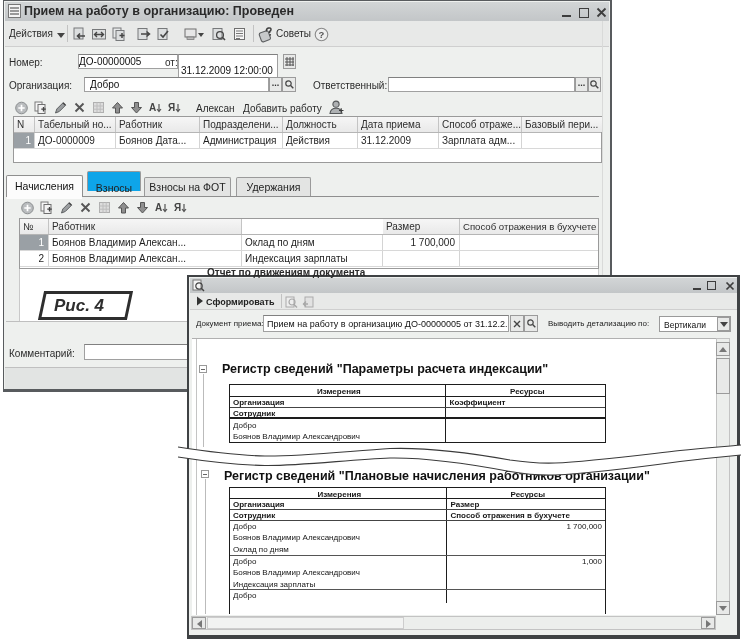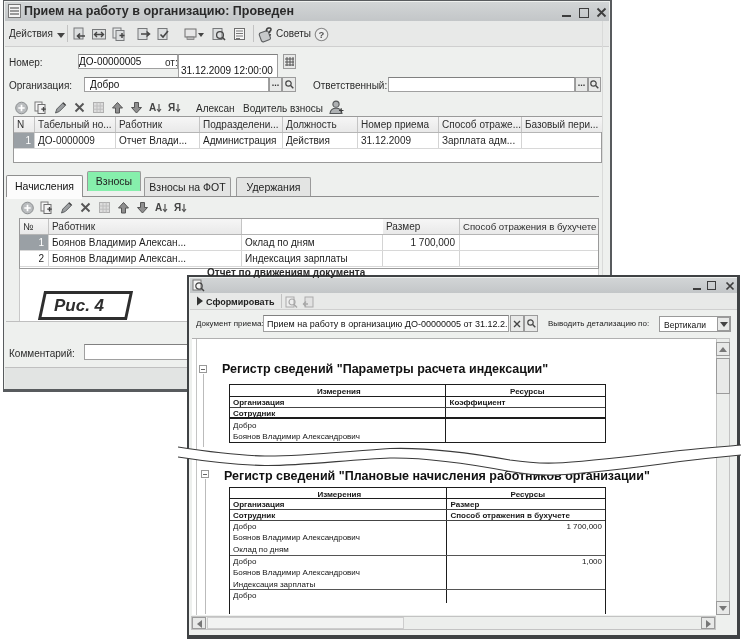--- a/index.html
+++ b/index.html
@@ -145,54 +145,54 @@
   <g transform="translate(134,0)">
       <text x="0" y="10" font-size="10" font-weight="bold" fill="#444" font-family="Liberation Sans">А</text>
       <path d="M10,3 L10,10 M8,8 L10,10.5 L12,8" stroke="#555" stroke-width="1.2" fill="none"></path>
     </g>
   <g transform="translate(153,0)">
       <text x="0" y="10" font-size="10" font-weight="bold" fill="#444" font-family="Liberation Sans">Я</text>
       <path d="M10,3 L10,10 M8,8 L10,10.5 L12,8" stroke="#555" stroke-width="1.2" fill="none"></path>
     </g>
 </svg>
 <div class="a lbl" style="left:196px;top:103px">Алексан</div>
-<div class="a lbl" style="left:243px;top:103px">Водитель взносы</div>
+<div class="a lbl" style="left:243px;top:103px">Добавить работу</div>
 <svg class="a" style="left:328px;top:100px" width="16" height="15">
     <circle cx="8" cy="4.2" r="3.1" fill="#aeb1b3" stroke="#55585a" stroke-width="1.1"></circle>
     <path d="M2,13.5 Q2.5,8.2 8,8.2 Q13.5,8.2 14,13.5 Z" fill="#aeb1b3" stroke="#55585a" stroke-width="1.1"></path>
     <path d="M11,10.5 L15.5,10.5 M13.2,8.3 L13.2,12.7" stroke="#3c3c3c" stroke-width="1.2"></path>
   </svg>
 
 
 <div class="a" style="left:13px;top:116px;width:589px;height:47px;background:#fff;border:1px solid #9a9a9a">
   <div style="position:relative;width:100%;height:16px;border-bottom:1px solid #b5b5b5">
     <div class="hc" style="left:0;width:21px">N</div>
     <div class="hc" style="left:21px;width:81px">Табельный но...</div>
     <div class="hc" style="left:102px;width:84px">Работник</div>
     <div class="hc" style="left:186px;width:83px">Подразделени...</div>
     <div class="hc" style="left:269px;width:75px">Должность</div>
-    <div class="hc" style="left:344px;width:81px">Номер приема</div>
+    <div class="hc" style="left:344px;width:81px">Дата приема</div>
     <div class="hc" style="left:425px;width:83px">Способ отраже...</div>
     <div class="hc" style="left:508px;width:81px;border-right:none">Базовый пери...</div>
   </div>
   <div style="position:relative;width:100%;height:16px;border-bottom:1px solid #d8d8d8">
     <div class="dc" style="left:0;width:21px;background:#9aa0a5;color:#fff;text-align:right;padding-right:3px">1</div>
     <div class="dc" style="left:21px;width:81px">ДО-0000009</div>
-    <div class="dc" style="left:102px;width:84px">Отчет Влади...</div>
+    <div class="dc" style="left:102px;width:84px">Боянов Дата...</div>
     <div class="dc" style="left:186px;width:83px">Администрация</div>
     <div class="dc" style="left:269px;width:75px">Действия</div>
     <div class="dc" style="left:344px;width:81px">31.12.2009</div>
     <div class="dc" style="left:425px;width:83px">Зарплата адм...</div>
     <div class="dc" style="left:508px;width:81px;border-right:none"></div>
   </div>
 </div>
 
 
 <div class="a" style="left:6px;top:175px;width:77px;height:22px;background:#fcfcfc;border:1px solid #8f8f8f;border-bottom:none;border-radius:2px 2px 0 0;font-size:10.5px;color:#111;text-align:center;padding-top:4px;z-index:3">Начисления</div>
-<div class="a" style="left:87px;top:171px;width:54px;height:20px;background:#86efac;border:1px solid #9a9a9a;border-bottom:none;border-radius:2px 2px 0 0;font-size:10.5px;color:#222;text-align:center;padding-top:3px">Взносы</div>
+<div class="a" style="left:87px;top:171px;width:54px;height:20px;background:#0ea5e9;border:1px solid #9a9a9a;border-bottom:none;border-radius:2px 2px 0 0;font-size:10.5px;color:#222;text-align:center;padding-top:10px">Взносы</div>
 <div class="a" style="left:144px;top:177px;width:87px;height:20px;background:#e3e4e3;border:1px solid #9a9a9a;border-bottom:none;border-radius:2px 2px 0 0;font-size:10.5px;color:#222;text-align:center;padding-top:3px">Взносы на ФОТ</div>
 <div class="a" style="left:236px;top:177px;width:75px;height:20px;background:#e3e4e3;border:1px solid #9a9a9a;border-bottom:none;border-radius:2px 2px 0 0;font-size:10.5px;color:#222;text-align:center;padding-top:3px">Удержания</div>
 <div class="a" style="left:6px;top:196px;width:593px;height:1px;background:#8f8f8f;z-index:2"></div>
 <div class="a" style="left:7px;top:197px;width:75px;height:2px;background:#fcfcfc;z-index:4"></div>
 
 
 <svg class="a" style="left:21px;top:201px" width="175" height="14" viewBox="0 0 175 14">
   <circle cx="6.5" cy="7" r="5.8" fill="#b9bcbe" stroke="#8a8d8f" stroke-width="1"></circle>
   <path d="M6.5,3.8 L6.5,10.2 M3.3,7 L9.7,7" stroke="#fff" stroke-width="1.7"></path>
   <g transform="translate(19,0)">

